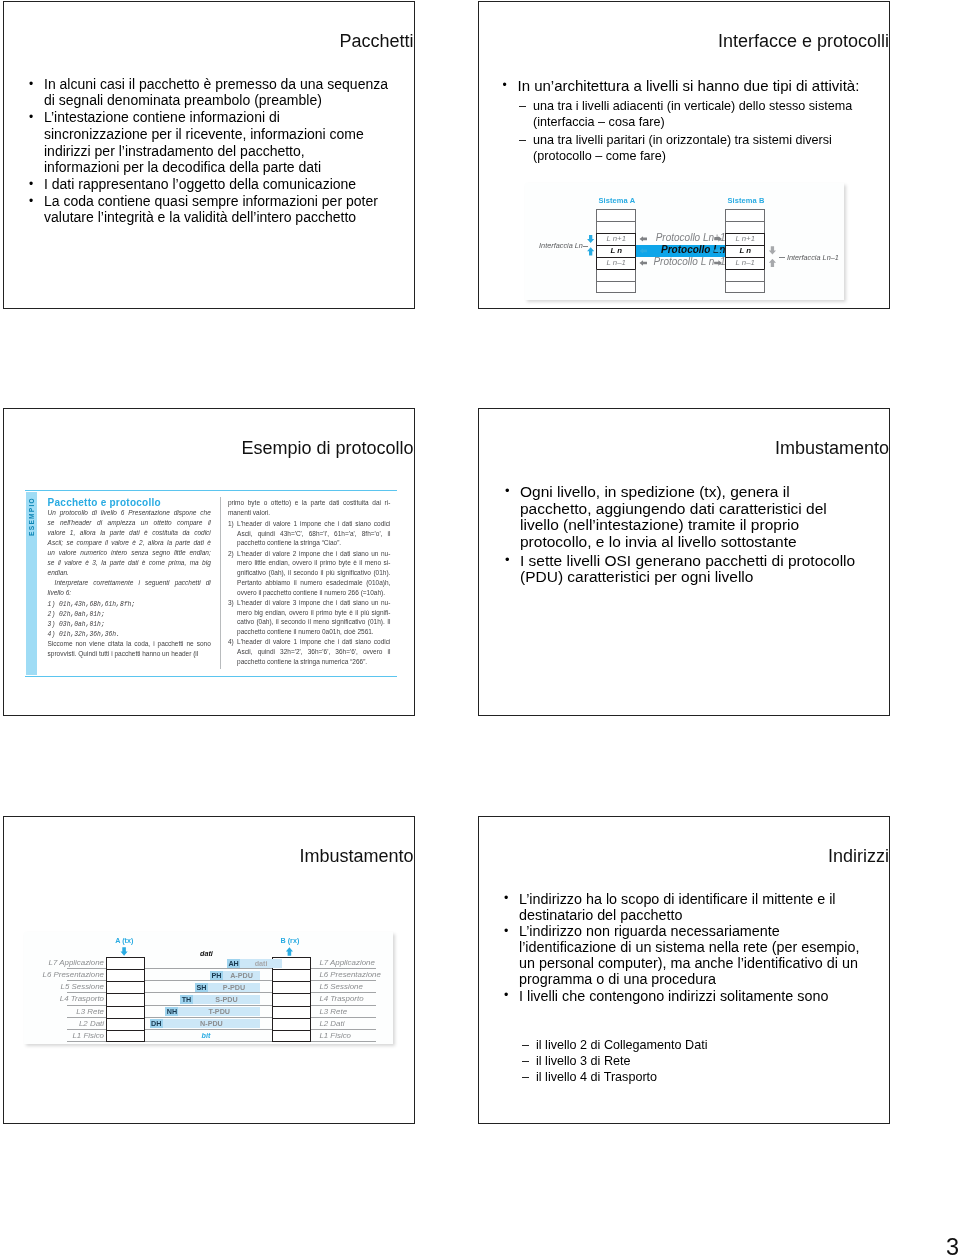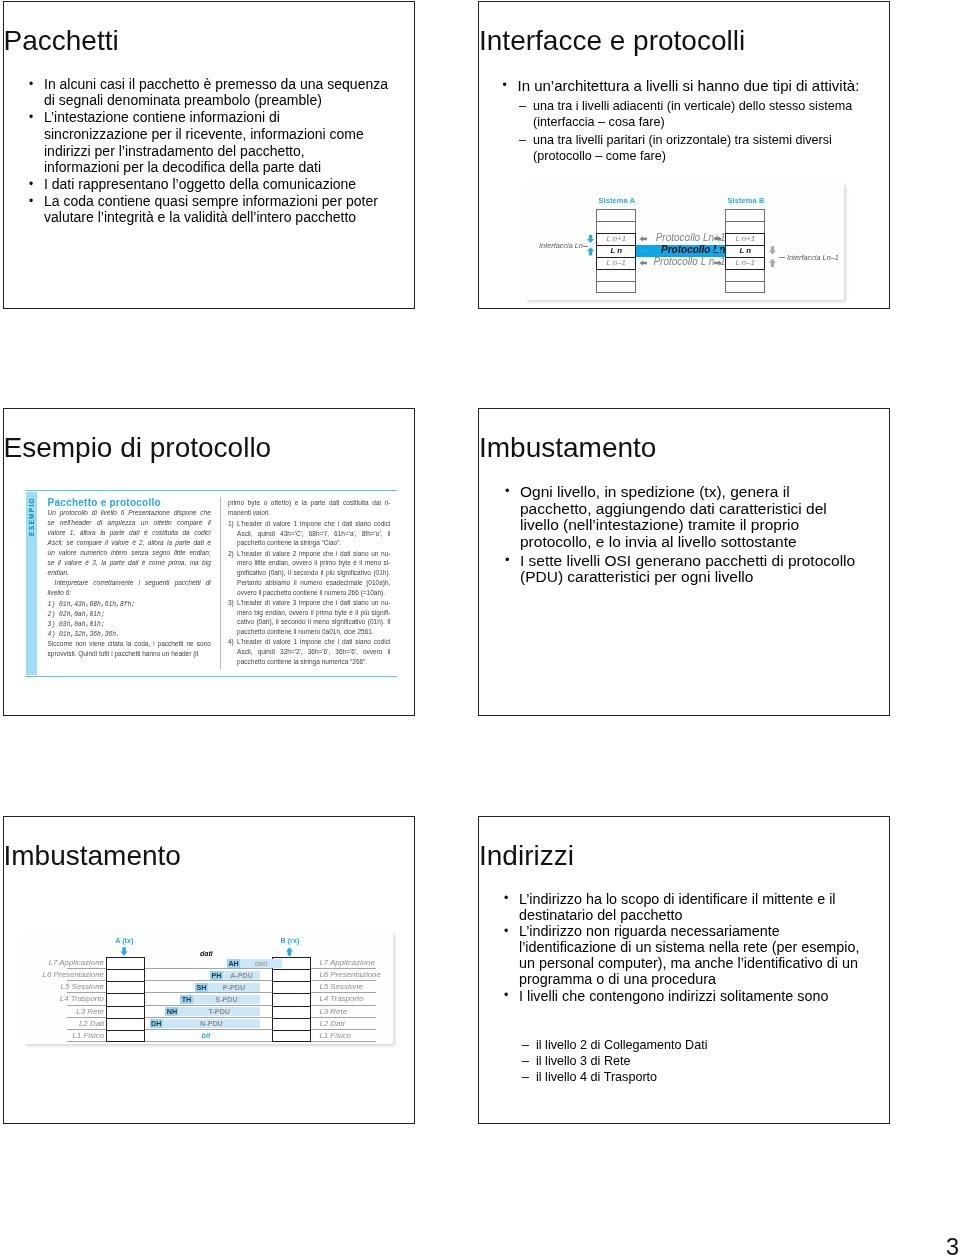--- a/index.html
+++ b/index.html
@@ -8,21 +8,21 @@
   .page{position:relative;width:960px;height:1256px;overflow:hidden;background:#fff;}
   .slide{position:absolute;width:412px;height:308px;border:1.3px solid #222;
          box-sizing:border-box;background:#fff;overflow:hidden;}
   .s1{left:2.5px;top:1px;}
   .s2{left:478px;top:1px;}
   .s3{left:2.5px;top:408px;}
   .s4{left:478px;top:408px;}
   .s5{left:2.5px;top:816px;}
   .s6{left:478px;top:816px;}
 
-  .title{position:absolute;text-align:left;font-size:28px;line-height:28px;color:#111;}
+  .title{position:absolute;text-align:right;font-size:18px;line-height:28px;color:#111;}
 
   ul.bl{list-style:none;margin:0;padding:0;position:absolute;}
   li.b1{white-space:pre-line;position:relative;padding-left:15.5px;font-size:14px;line-height:16.73px;color:#000;}
   li.b1::before{content:"\2022";position:absolute;left:0.5px;top:0px;font-size:12px;}
   li.b2{white-space:pre-line;position:relative;padding-left:15px;font-size:12.6px;line-height:16px;color:#000;}
   li.b2::before{content:"\2013";position:absolute;left:1px;top:0px;font-size:12.6px;}
 
   .b-lg li.b1{font-size:15.5px;line-height:16.6px;padding-left:16px;margin-top:2.2px;}
   .b-lg li.b1:first-child{margin-top:0;}
   .b-lg li.b1::before{font-size:13px;left:1px;top:-0.6px;}

